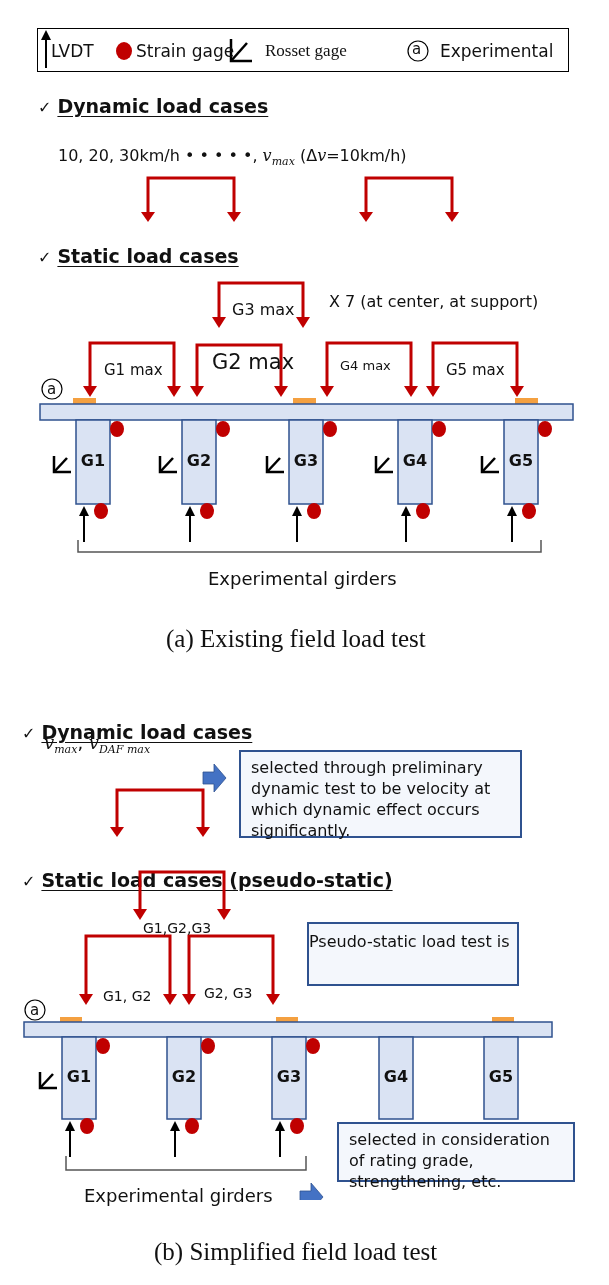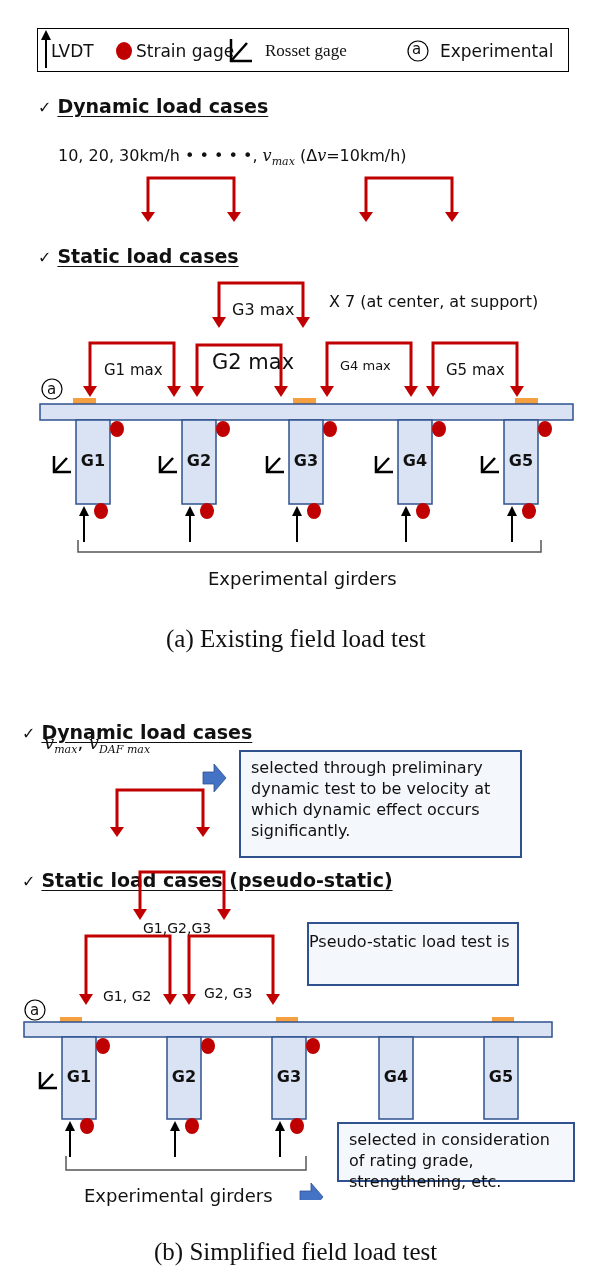--- a/index.html
+++ b/index.html
@@ -184,21 +184,21 @@
 </div>
 <div class="abs body-text" style="left:208px;top:568px;font-size:18px;">Experimental girders</div>
 <div class="abs caption" style="left:166px;top:625px;">(a) Existing field load test</div>
 
 <div class="abs heading" style="left:22px;top:721px;">
   <span class="chk">✓</span><span class="lbl">Dynamic load cases</span>
 </div>
 <div class="abs body-text" style="left:44px;top:732px;font-size:18px;">
   <span class="math">v</span><span class="math sub">max</span><span>, </span><span class="math">v</span><span class="math sub">DAF max</span>
 </div>
-<div class="abs note-box" style="left:239px;top:750px;width:283px;height:108px;">selected through preliminary dynamic test to be velocity at which dynamic effect occurs significantly.</div>
+<div class="abs note-box" style="left:239px;top:750px;width:283px;height:88px;">selected through preliminary dynamic test to be velocity at which dynamic effect occurs significantly.</div>
 
 <div class="abs heading" style="left:22px;top:869px;">
   <span class="chk">✓</span><span class="lbl">Static load cases (pseudo-static)</span>
 </div>
 <div class="abs note-box" style="left:307px;top:922px;width:212px;height:64px;padding:7px 0;">
   <div>Pseudo-static load test is</div>
 </div>
 
 <svg class="abs" style="left:0;top:700px;" width="609" height="500">
 

